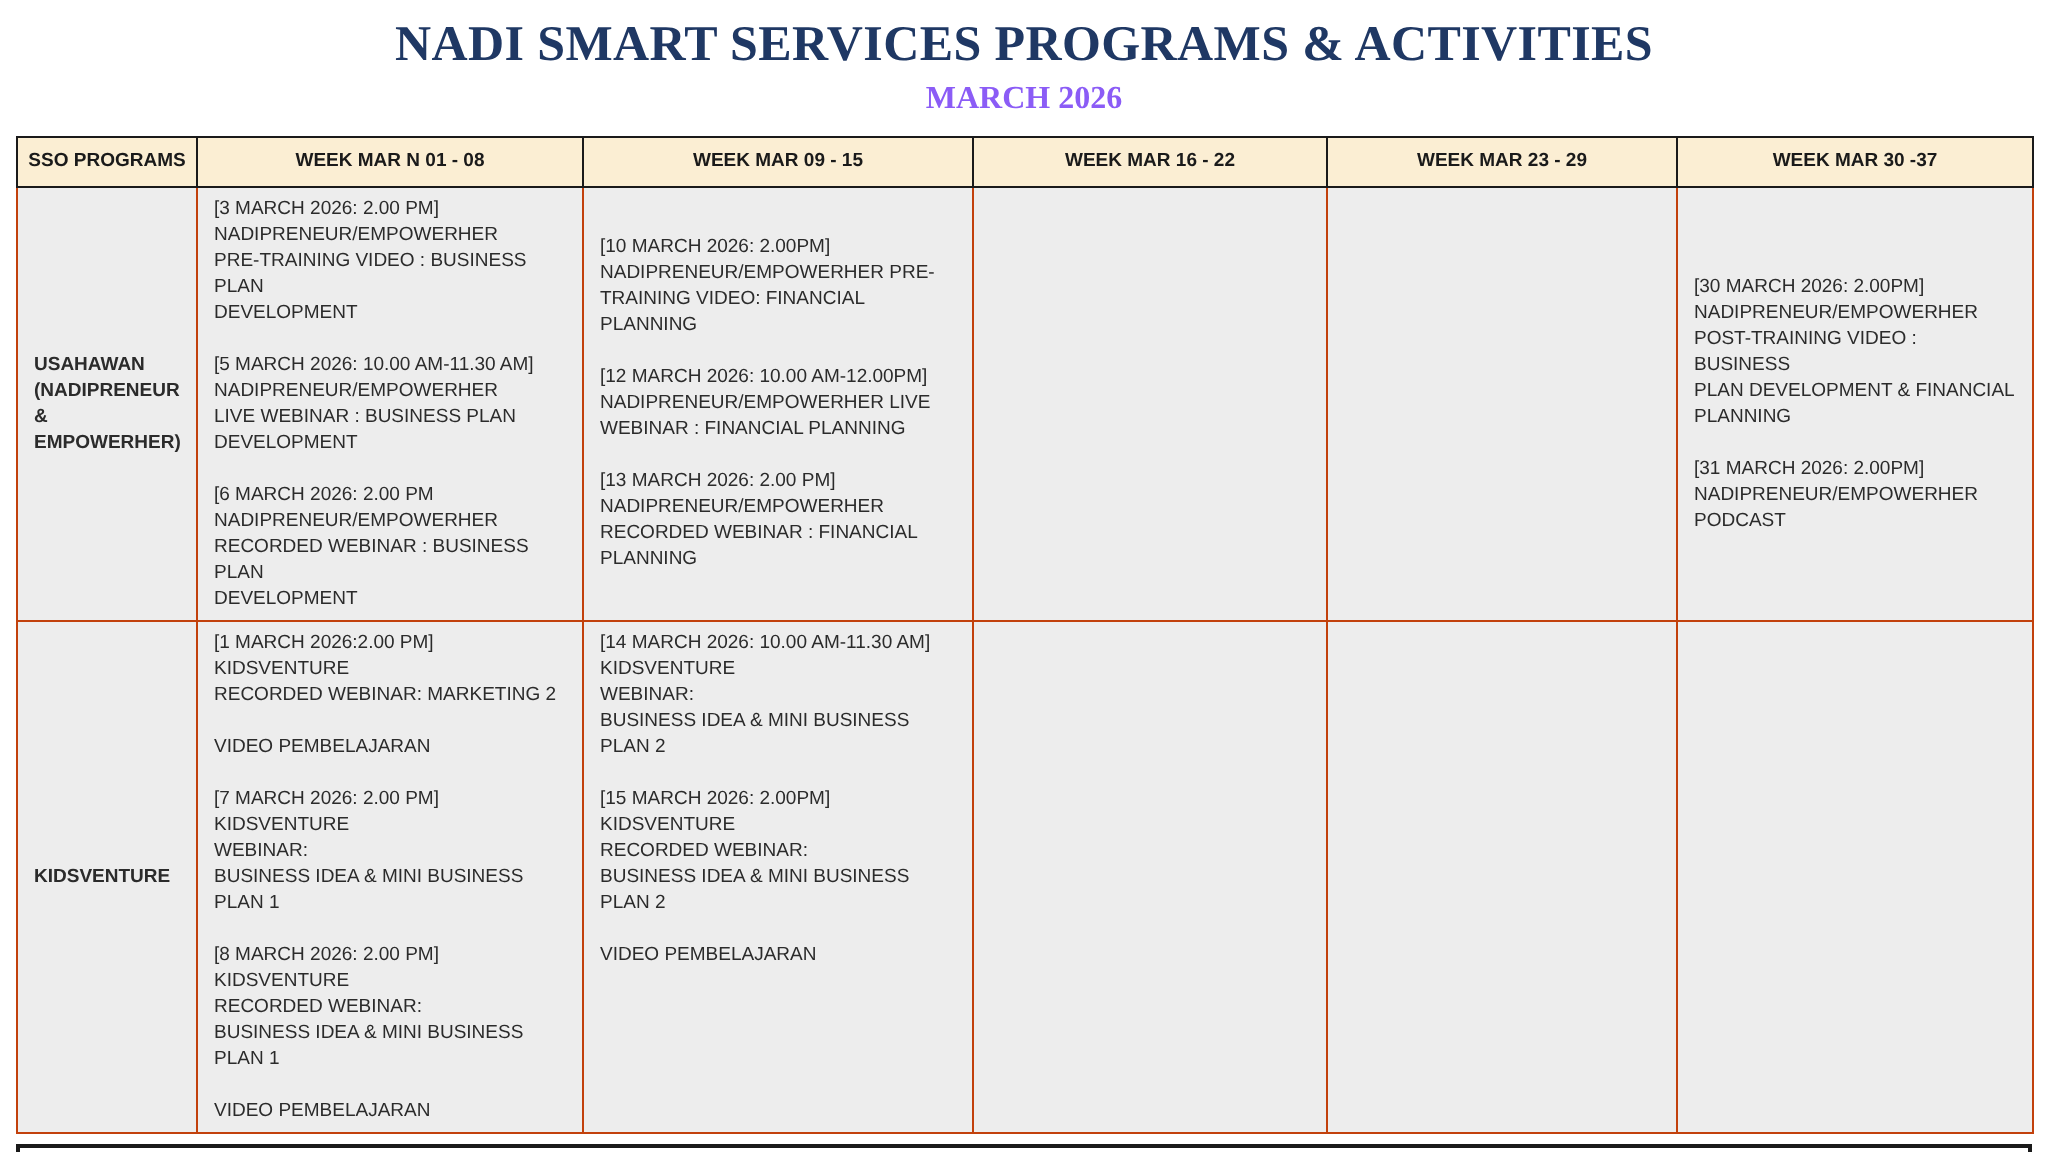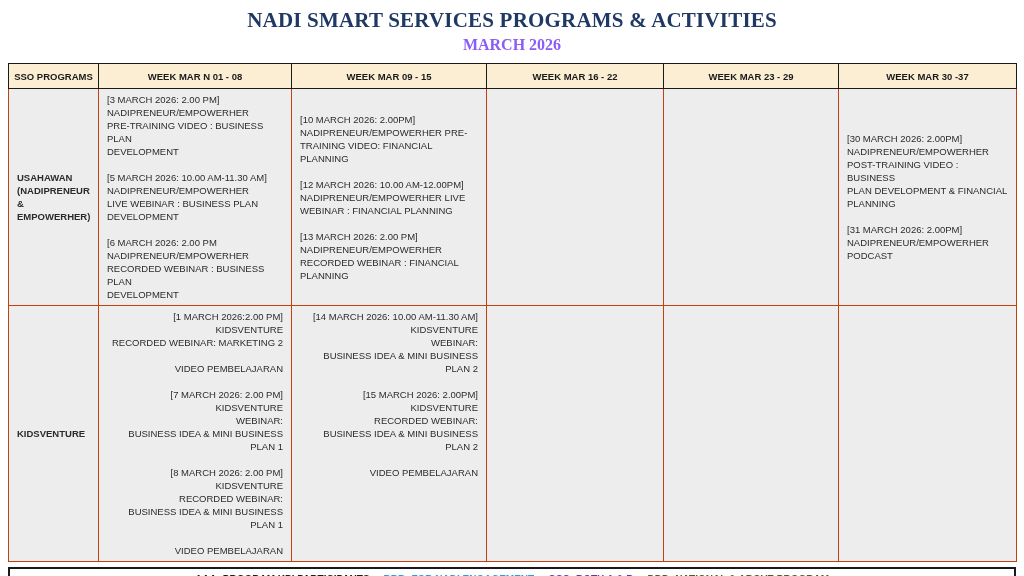--- a/index.html
+++ b/index.html
@@ -11,21 +11,21 @@
     overflow: hidden;
     font-family: "Liberation Sans", sans-serif;
   }
   .page { width: 1024px; height: 576px; position: relative; }
 
   .title {
     margin-top: 9px;
     text-align: center;
     font-family: "Liberation Serif", "DejaVu Serif", serif;
     font-weight: bold;
-    font-size: 21px;
+    font-size: 25px;
     letter-spacing: 0.2px;
     color: #1F3864;
     line-height: 1.1;
   }
   .subtitle {
     text-align: center;
     font-family: "Liberation Serif", "DejaVu Serif", serif;
     font-weight: bold;
     font-size: 16px;
     color: #8b5cf6;
@@ -60,21 +60,21 @@
     overflow: hidden;
   }
   td.prog {
     font-weight: bold;
     vertical-align: middle;
     color: #1a1a1a;
     padding: 4px 5px;
     margin-top: 35px;
   }
   td.cell.mid { vertical-align: middle; }
-  td.cell.top { vertical-align: top; text-align: right; }
+  td.cell.top { vertical-align: top; }
   tr.row-usahawan  { height: 198px; }
   tr.row-kidsventure { height: 247px; }
 
   .legend {
     margin: 5px 8px 0 8px;
     border: 2px solid #1a1a1a;
     background: #ffffff;
     height: 20px;
     display: flex;
     align-items: center;

